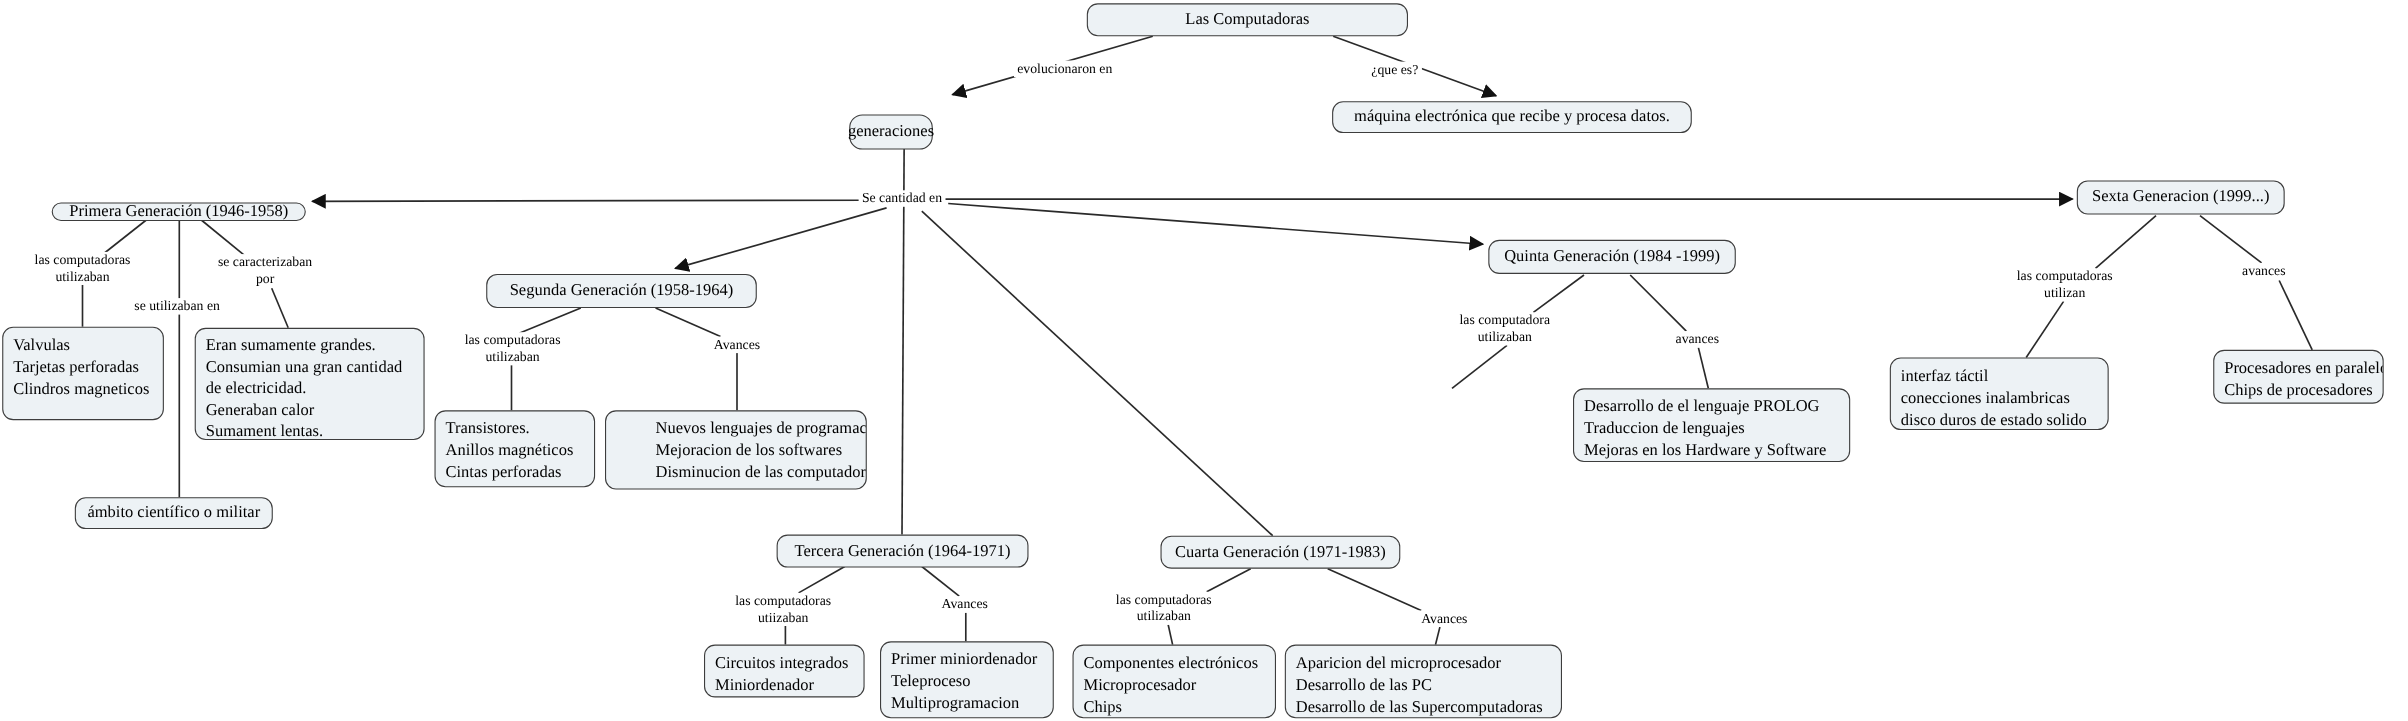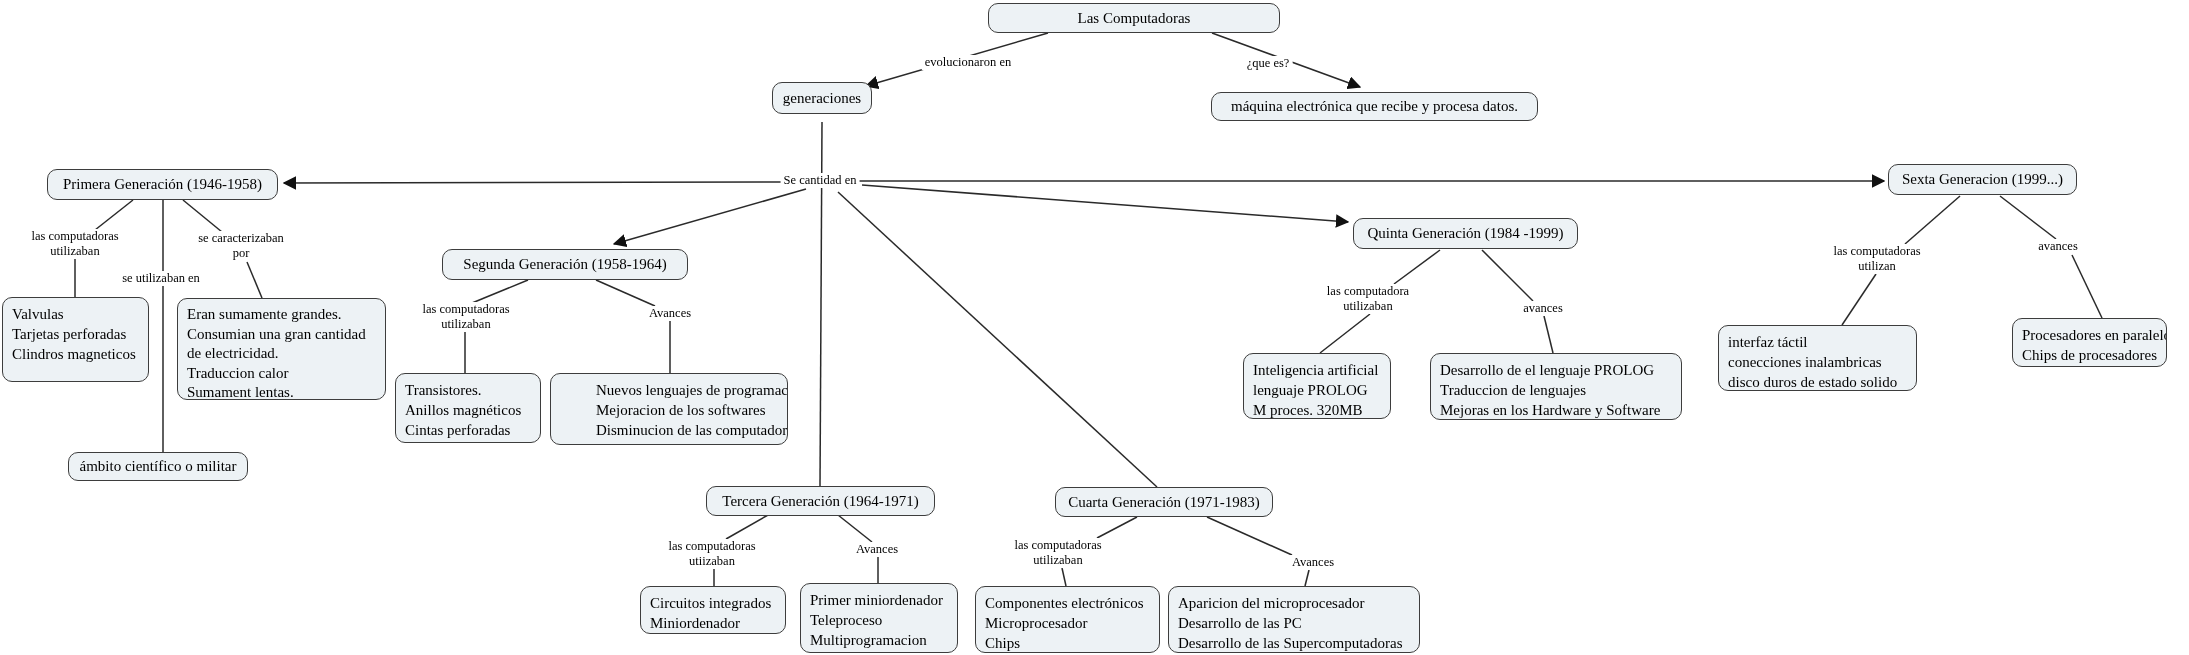--- a/index.html
+++ b/index.html
@@ -93,38 +93,38 @@
 
       <line x1="1960" y1="196" x2="1905" y2="244"></line>
       <line x1="1876" y1="274" x2="1842" y2="325"></line>
       <line x1="2000" y1="196" x2="2056" y2="239"></line>
       <line x1="2072" y1="255" x2="2102" y2="318"></line>
     </g>
   </svg>
 
   <div class="node center" style="left:988px;top:3px;width:292px;height:30px;">Las Computadoras</div>
 
-  <div class="node center" style="left:772px;top:82px;width:100px;height:32px;">generaciones</div>
+  <div class="node center" style="left:772px;top:104px;width:76px;height:32px;border-radius:12px;">generaciones</div>
 
   <div class="node center" style="left:1211px;top:92px;width:327px;height:29px;">máquina electrónica que recibe y procesa datos.</div>
 
-  <div class="node center" style="left:47px;top:169px;width:231px;height:31px;">Primera Generación (1946-1958)</div>
+  <div class="node center" style="left:47px;top:184px;width:231px;height:17px;">Primera Generación (1946-1958)</div>
   <div class="node center" style="left:442px;top:249px;width:246px;height:31px;">Segunda Generación (1958-1964)</div>
   <div class="node center" style="left:706px;top:486px;width:229px;height:30px;">Tercera Generación (1964-1971)</div>
   <div class="node center" style="left:1055px;top:487px;width:218px;height:30px;">Cuarta Generación (1971-1983)</div>
   <div class="node center" style="left:1353px;top:218px;width:225px;height:31px;">Quinta Generación (1984 -1999)</div>
   <div class="node center" style="left:1888px;top:164px;width:189px;height:31px;text-align:center;">Sexta Generacion (1999...)</div>
 
   <div class="node multi" style="left:2px;top:297px;width:147px;height:85px;">Valvulas
 Tarjetas perforadas
 Clindros magneticos</div>
   <div class="node multi" style="left:177px;top:298px;width:209px;height:102px;line-height:19.5px;">Eran sumamente grandes.
 Consumian una gran cantidad
 de electricidad.
-Traduccion calor
+Generaban calor
 Sumament lentas.</div>
   <div class="node center" style="left:68px;top:452px;width:180px;height:29px;">ámbito científico o militar</div>
 
   <div class="node multi" style="left:395px;top:373px;width:146px;height:70px;">Transistores.
 Anillos magnéticos
 Cintas perforadas</div>
   <div class="node multi" style="left:550px;top:373px;width:238px;height:72px;padding-left:45px;">Nuevos lenguajes de programacion
 Mejoracion de los softwares
 Disminucion de las computadoras</div>
 
@@ -134,23 +134,20 @@
 Teleproceso
 Multiprogramacion</div>
 
   <div class="node multi" style="left:975px;top:586px;width:185px;height:67px;">Componentes electrónicos
 Microprocesador
 Chips</div>
   <div class="node multi" style="left:1168px;top:586px;width:252px;height:67px;">Aparicion del microprocesador
 Desarrollo de las PC
 Desarrollo de las Supercomputadoras</div>
 
-  <div class="node multi" style="left:1243px;top:353px;width:148px;height:66px;">Inteligencia artificial
-lenguaje PROLOG
-M proces. 320MB</div>
   <div class="node multi" style="left:1430px;top:353px;width:252px;height:67px;">Desarrollo de el lenguaje PROLOG
 Traduccion de lenguajes
 Mejoras en los Hardware y Software</div>
 
   <div class="node multi" style="left:1718px;top:325px;width:199px;height:66px;">interfaz táctil
 conecciones inalambricas
 disco duros de estado solido</div>
   <div class="node multi" style="left:2012px;top:318px;width:155px;height:49px;">Procesadores en paralelo
 Chips de procesadores</div>
 

